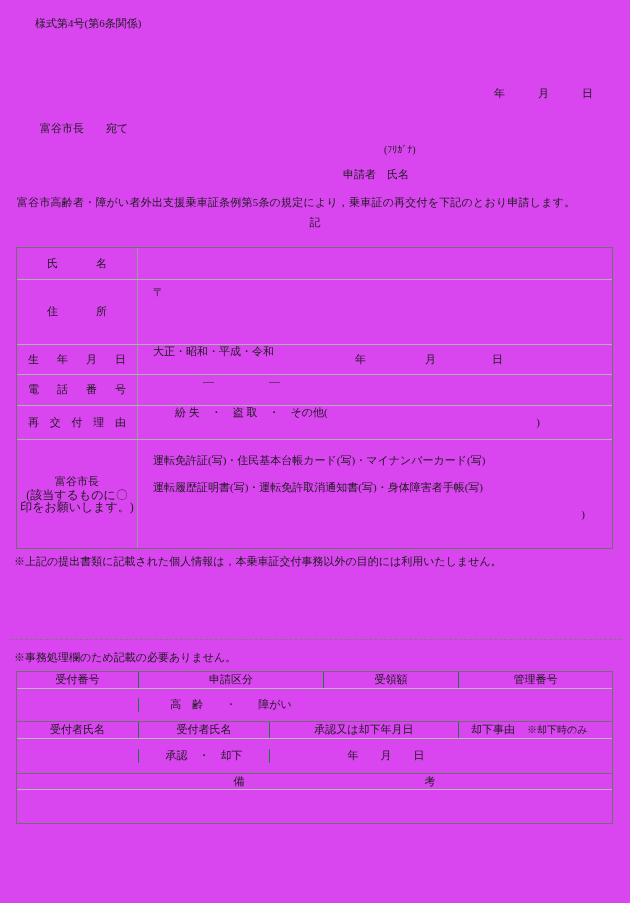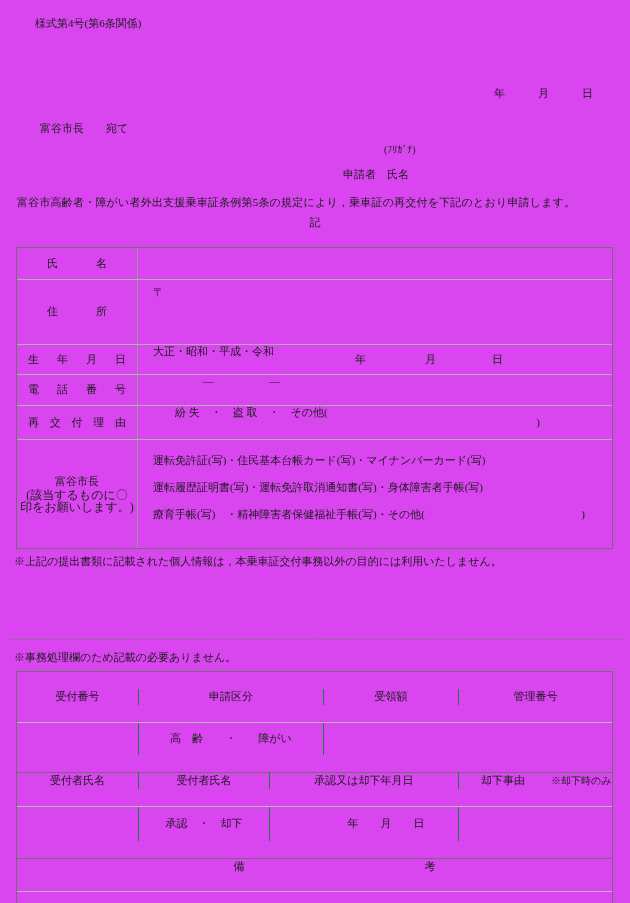--- a/index.html
+++ b/index.html
@@ -37,30 +37,30 @@
   .val .paren-end{position:absolute;right:72px;top:50%;transform:translateY(-50%);}
   .docline{position:relative;width:100%;box-sizing:border-box;}
   .docline .paren-end3{position:absolute;right:27px;top:0;}
   .birth-y{position:absolute;left:217px;top:0;line-height:29px;}
   .birth-m{position:absolute;left:287px;top:0;line-height:29px;}
   .birth-d{position:absolute;left:354px;top:0;line-height:29px;}
   .phone-dashes{margin-left:50px;}
 
   
   .t2{left:16px;top:671px;width:597px;border:1px solid #6e6e6e;box-sizing:border-box;}
-  .t2 .r{display:flex;box-sizing:border-box;margin-top:17px;}
-  .t2 .r.lt{border-top:1px solid #b8b8b8;}
+  .t2 .r{display:flex;box-sizing:border-box;}
+  .t2 .r.lt{border-top:1px solid #b8b8b8;align-items:center;}
   .t2 .r.dt{border-top:1px solid #6e6e6e;}
   .t2 .c{box-sizing:border-box;display:flex;align-items:center;justify-content:center;}
   .t2 .c + .c{border-left:1px solid #15803d;}
   .w1{width:121px;} .w2a{width:185px;} .w3a{width:135px;}
   .w2b{width:131px;} .w3b{width:189px;}
   .grow{flex:1;}
   .checkbox{display:inline-block;width:9px;height:9px;border:1px solid #444;margin-right:10px;}
-  .reject-cell{justify-content:flex-start !important;padding-left:22px;gap:26px;}
+  .reject-cell{justify-content:flex-start !important;padding-left:12px;gap:12px;}
   .reject-cell .sm{font-size:10px;text-align:right;}
   .remarks{justify-content:center;gap:180px;padding-left:40px;}
 </style>
 </head>
 <body>
 
 <div id="page">
 
   <div class="abs form-number">様式第4号(第6条関係)</div>
   <div class="abs date-line">年　　　月　　　日</div>
@@ -134,21 +134,20 @@
     <div class="row" style="height:109px">
       <div class="lab doc">
         <span>富谷市長</span>
         <span class="sm">(該当するものに〇</span>
         <span class="sm">印をお願いします。)</span>
       </div>
       <div class="val col">
         <div class="docline">運転免許証(写)・住民基本台帳カード(写)・マイナンバーカード(写)</div>
         <div class="docline">運転履歴証明書(写)・運転免許取消通知書(写)・身体障害者手帳(写)</div>
         <div class="docline">
-          <span>療育手帳(写)　・精神障害者保健福祉手帳(写)・その他(</span>
           <span class="paren-end3">)</span>
         </div>
       </div>
     </div>
   </div>
 
   <div class="abs privacy-note">※上記の提出書類に記載された個人情報は，本乗車証交付事務以外の目的には利用いたしません。</div>
 
   <div class="abs dashed-sep"></div>
   <div class="abs office-note">※事務処理欄のため記載の必要ありません。</div>

